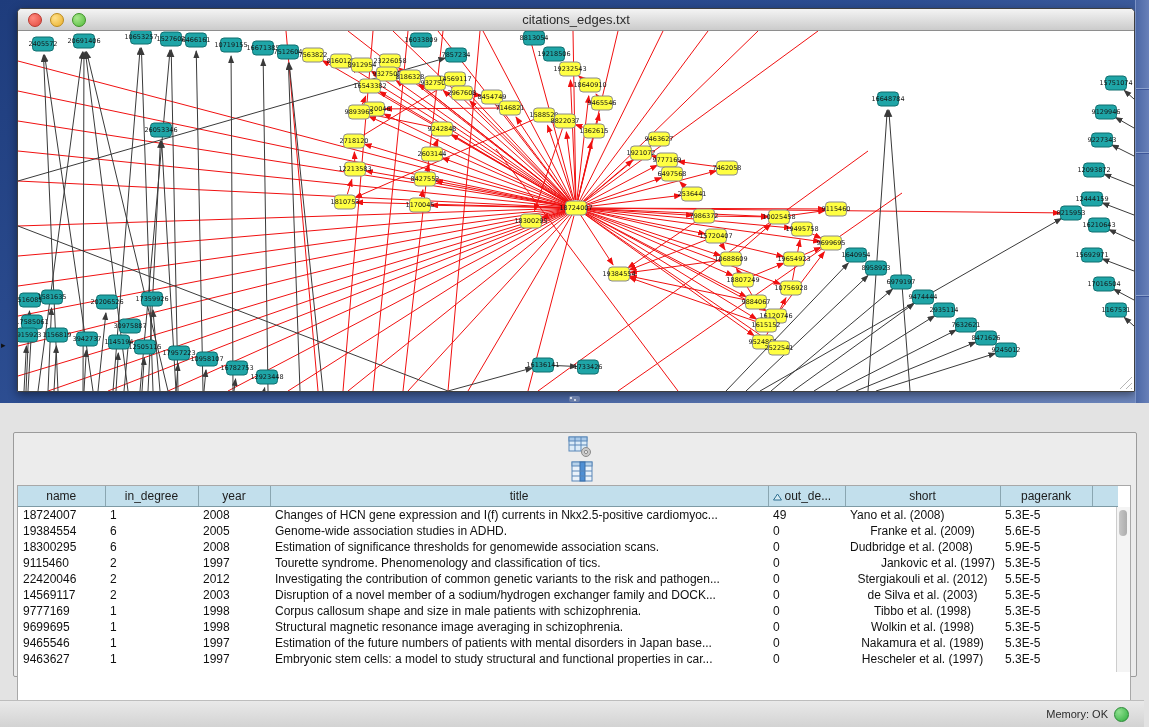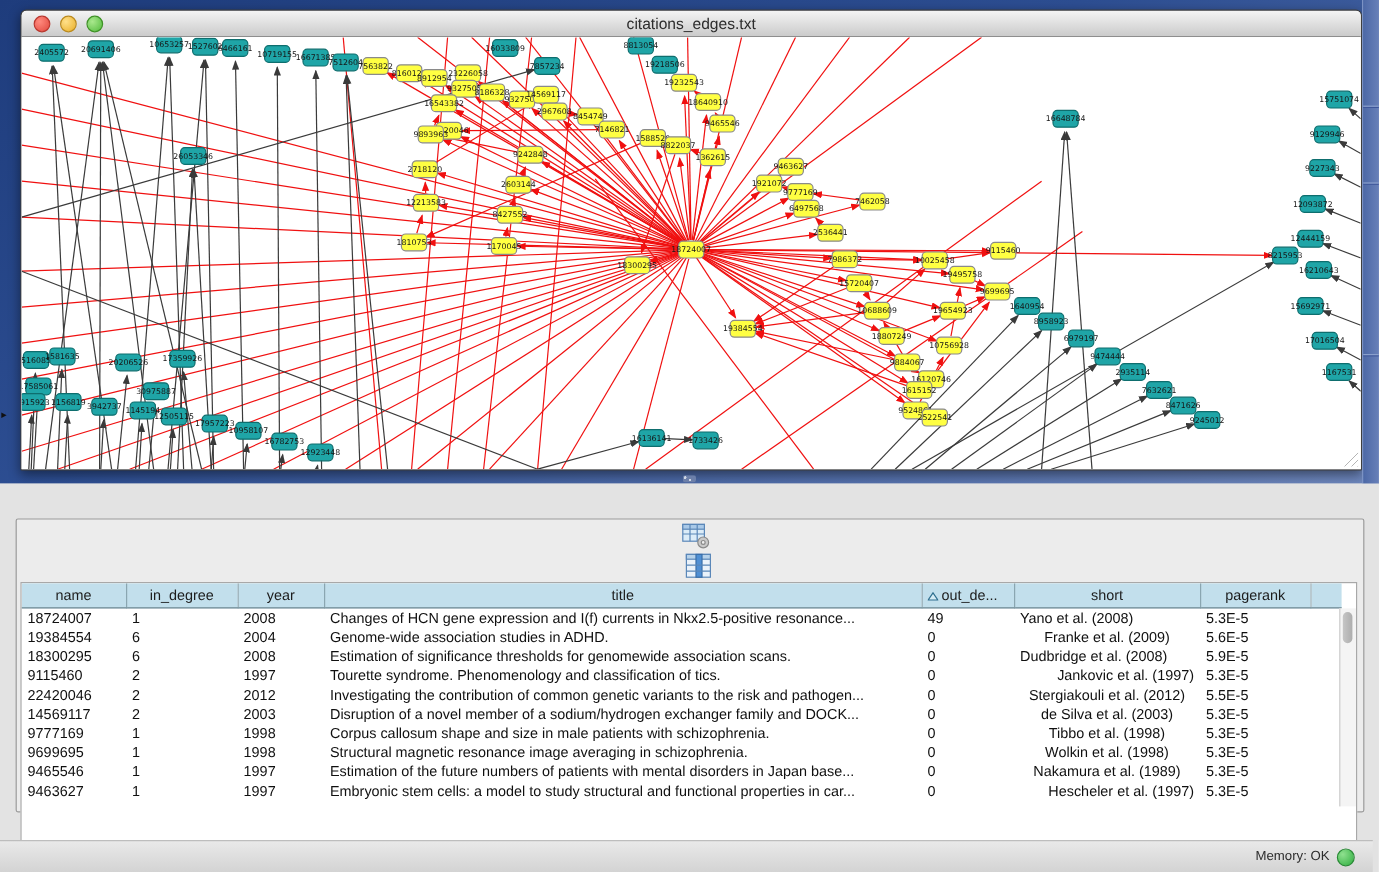--- a/index.html
+++ b/index.html
@@ -833,30 +833,30 @@
               <th>short</th>
               <th>pagerank</th>
               <th style="border-right: none;"></th>
             </tr>
           </thead>
         <tbody id="tbody">
             <tr>
               <td>18724007</td>
               <td>1</td>
               <td>2008</td>
-              <td>Changes of HCN gene expression and I(f) currents in Nkx2.5-positive resonance...</td>
+              <td>Changes of HCN gene expression and I(f) currents in Nkx2.5-positive cardiomyoc...</td>
               <td>49</td>
               <td style="text-align: left;">Yano et al. (2008)</td>
               <td>5.3E-5</td>
               <td></td>
             </tr>
             <tr>
               <td>19384554</td>
               <td>6</td>
-              <td>2004</td>
+              <td>2005</td>
               <td>Genome-wide association studies in ADHD.</td>
               <td>0</td>
               <td style="text-align: center;">Franke et al. (2009)</td>
               <td>5.6E-5</td>
               <td></td>
             </tr>
             <tr>
               <td>18300295</td>
               <td>6</td>
               <td>2008</td>
@@ -925,21 +925,21 @@
               <td style="text-align: center;">Nakamura et al. (1989)</td>
               <td>5.3E-5</td>
               <td></td>
             </tr>
             <tr>
               <td>9463627</td>
               <td>1</td>
               <td>1997</td>
               <td>Embryonic stem cells: a model to study structural and functional properties in car...</td>
               <td>0</td>
-              <td style="text-align: right; margin-top: 36px;">Hescheler et al. (1997)</td>
+              <td style="text-align: center; margin-top: 36px;">Hescheler et al. (1997)</td>
               <td>5.3E-5</td>
               <td></td>
             </tr>
           </tbody>
       </table>
       <div class="vscroll">
         <div class="vthumb"></div>
       </div>
     </div>
 

